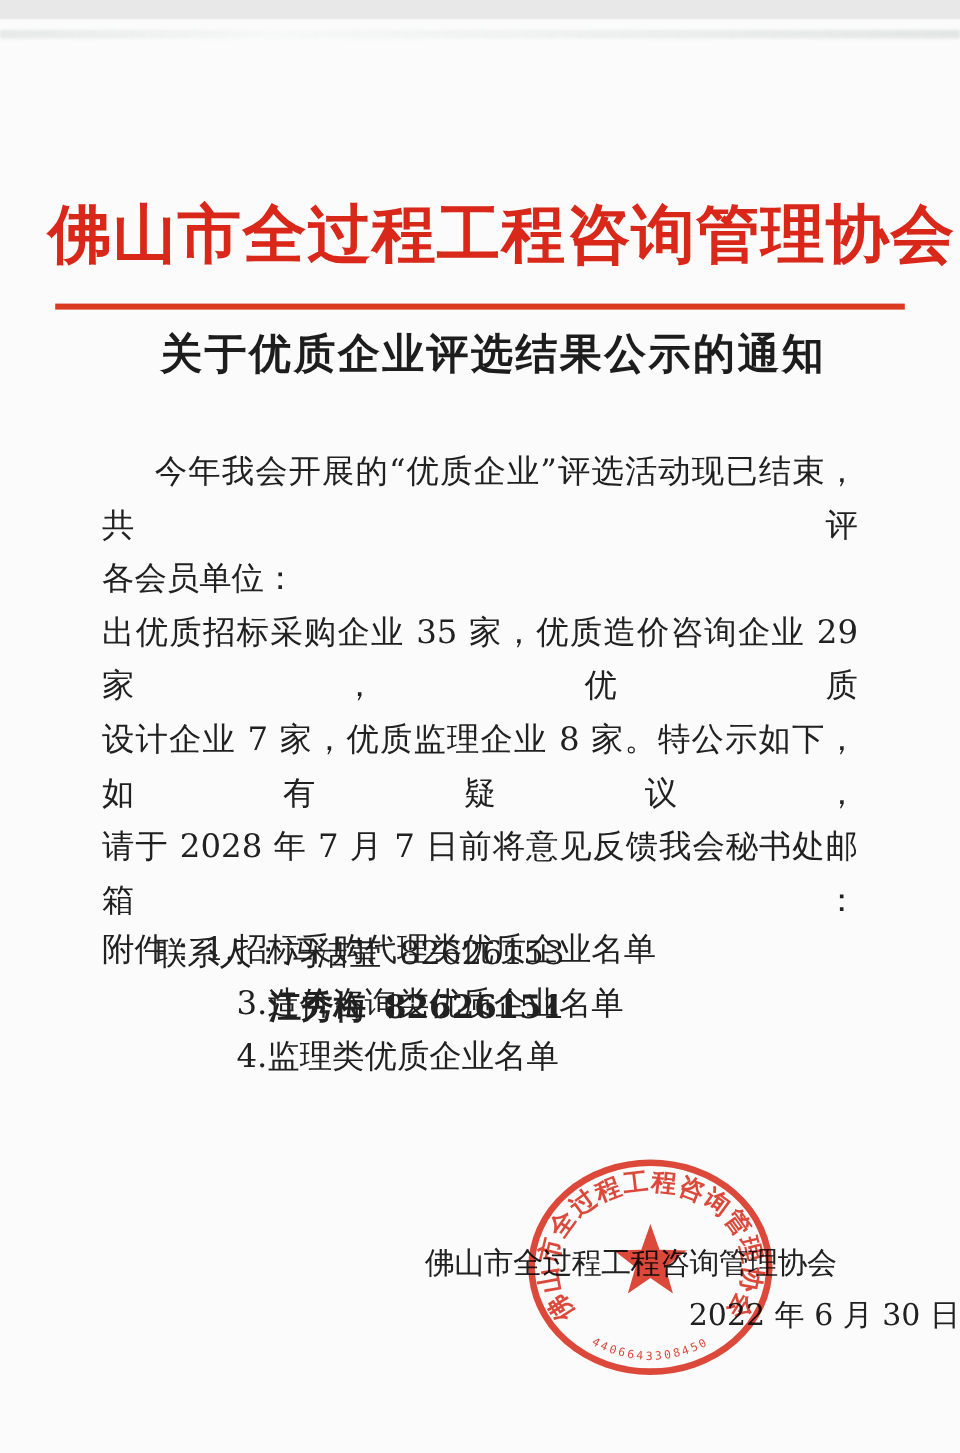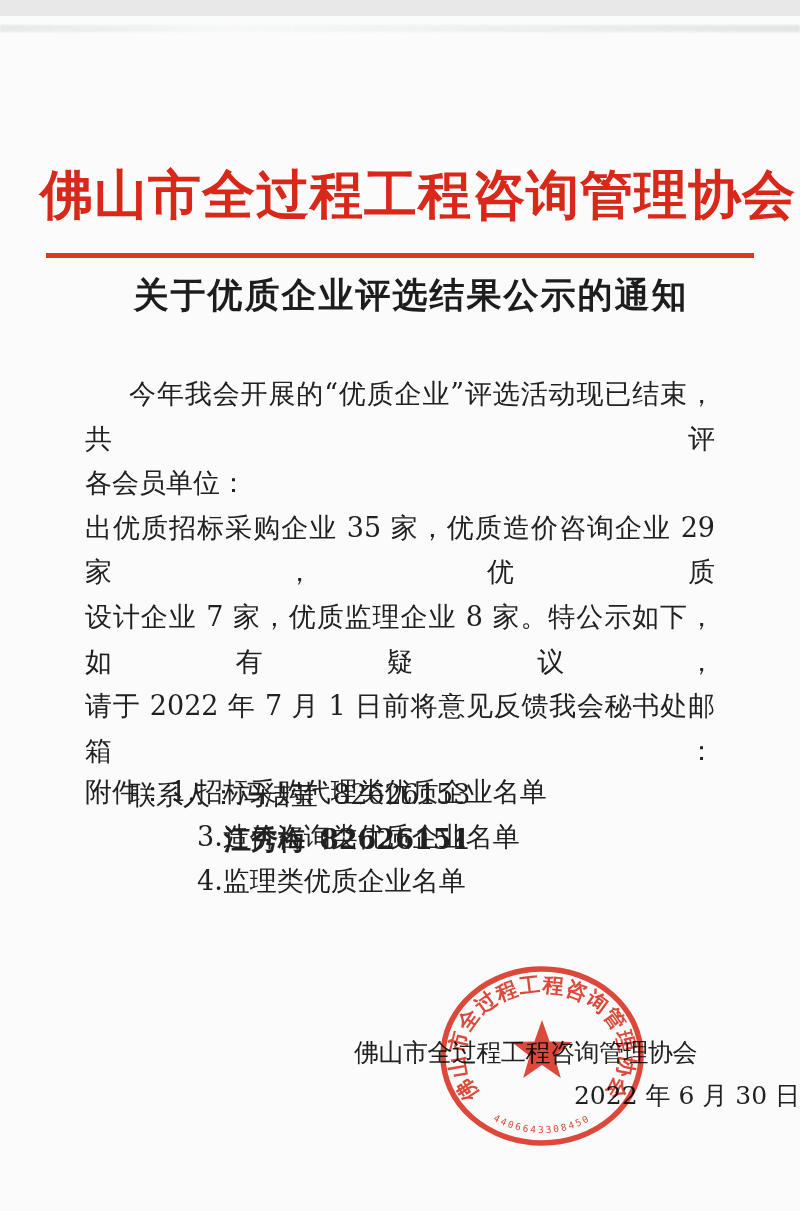--- a/index.html
+++ b/index.html
@@ -112,21 +112,21 @@
 
   <div class="red-rule"></div>
 
   <div class="doc-title">关于优质企业评选结果公示的通知</div>
 
   <div class="body-block">
     <p class="bline jl ind">今年我会开展的“优质企业”评选活动现已结束，共评</p>
     <p class="bline">各会员单位：</p>
     <p class="bline jl">出优质招标采购企业 35 家，优质造价咨询企业 29 家，优质</p>
     <p class="bline jl">设计企业 7 家，优质监理企业 8 家。特公示如下，如有疑议，</p>
-    <p class="bline jl">请于 2022 年 7 月 1 日前将意见反馈我会秘书处邮箱：</p>
+    <p class="bline jl">请于 2028 年 7 月 7 日前将意见反馈我会秘书处邮箱：</p>
     <p class="bline contact1">
       <span>联系人：</span><span>冯洁莹</span><span class="ph">82626153</span>
     </p>
     <p class="bline contact2">
       <span>江秀梅</span><span class="ph">82626151</span>
     </p>
   </div>
 
   <div class="attach-block">
     <p class="bline">

